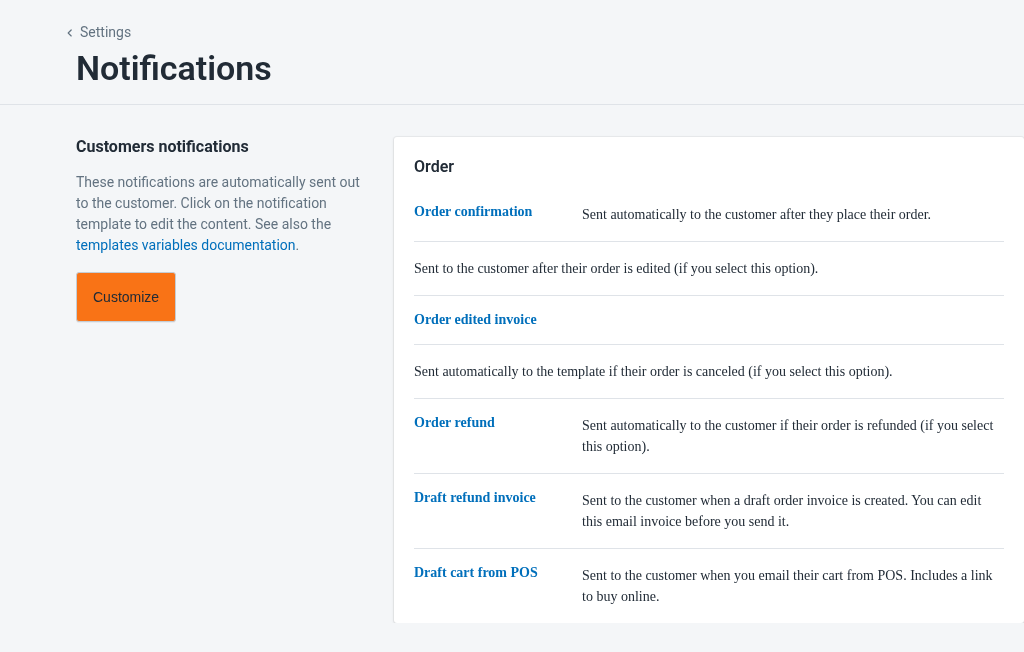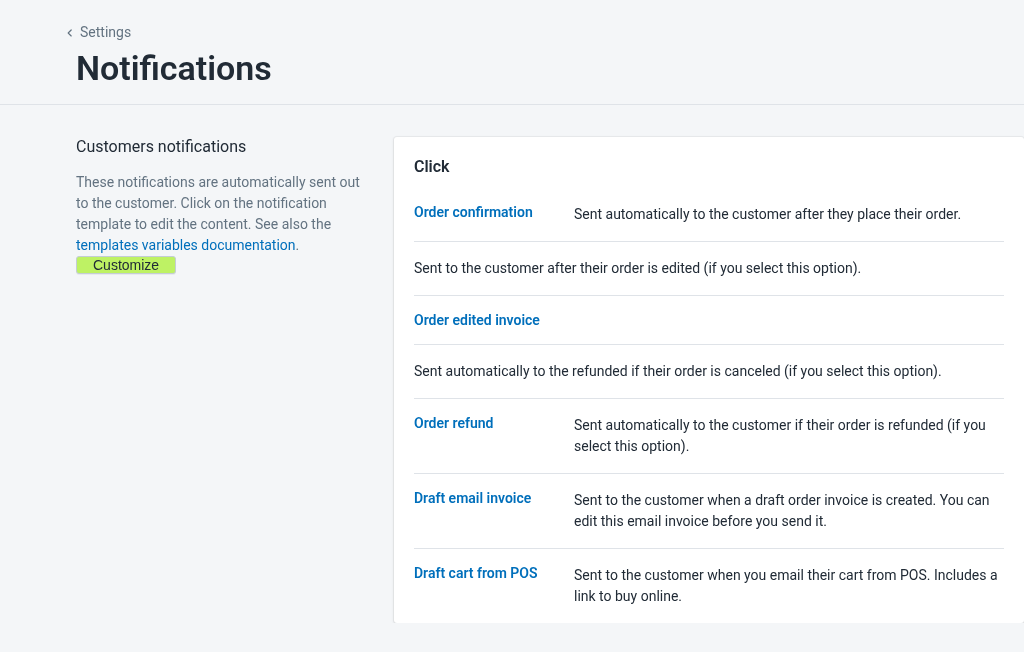--- a/index.html
+++ b/index.html
@@ -45,38 +45,39 @@
       display: flex;
       padding: 0 0 0 76px;
       gap: 32px;
     }
     .sidebar {
       width: 286px;
       flex-shrink: 0;
     }
     .section-title {
       font-size: 16px;
-      font-weight: 400;
+      font-weight: 700;
       color: #212b36;
       margin-bottom: 16px;
     }
     .section-desc {
       color: #637381;
       line-height: 1.5;
+      margin-bottom: 16px;
     }
     .link {
       color: #006fbb;
       text-decoration: none;
       cursor: pointer;
     }
     .btn {
-      background: #bef264;
+      background: #f97316;
       border: 1px solid #c4cdd5;
       border-radius: 3px;
-      padding: 0 16px;
+      padding: 16px 16px;
       font-size: 14px;
       color: #212b36;
       cursor: pointer;
       box-shadow: 0 1px 0 rgba(22,29,37,0.05);
     }
     .card {
       background: #ffffff;
       border-radius: 3px;
       box-shadow: 0 0 0 1px rgba(63,63,68,0.05), 0 1px 3px 0 rgba(63,63,68,0.15);
       flex: 1;
@@ -85,21 +86,22 @@
     }
     .card-title {
       font-size: 16px;
       font-weight: 600;
       margin-bottom: 20px;
     }
     .row {
       display: flex;
       padding: 16px 0;
       border-top: 1px solid #dfe3e8;
-      gap: 20px;
+      gap: 28px;
+      font-family: Liberation Serif, serif;
     }
     .row:first-of-type {
       border-top: none;
       padding-top: 8px;
     }
     .row-label {
       width: 140px;
       flex-shrink: 0;
     }
     .row-label a {
@@ -133,46 +135,46 @@
   <div class="content">
     <div class="sidebar">
       <h2 class="section-title">Customers notifications</h2>
       <p class="section-desc">
         <span>These notifications are automatically sent out to the customer. Click on the notification template to edit the content. See also the </span><a class="link">templates variables documentation</a><span>.</span>
       </p>
       <button class="btn">Customize</button>
     </div>
 
     <div class="card">
-      <h3 class="card-title">Click</h3>
+      <h3 class="card-title">Order</h3>
 
       <div class="row">
         <div class="row-label"><a>Order confirmation</a></div>
         <div class="row-desc">Sent automatically to the customer after they place their order.</div>
       </div>
 
       <div class="row">
         <div class="row-desc">Sent to the customer after their order is edited (if you select this option).</div>
       </div>
 
       <div class="row">
         <div class="row-label"><a>Order edited invoice</a></div>
       </div>
 
       <div class="row">
-        <div class="row-desc">Sent automatically to the refunded if their order is canceled (if you select this option).</div>
+        <div class="row-desc">Sent automatically to the template if their order is canceled (if you select this option).</div>
       </div>
 
       <div class="row">
         <div class="row-label"><a>Order refund</a></div>
         <div class="row-desc">Sent automatically to the customer if their order is refunded (if you select this option).</div>
       </div>
 
       <div class="row">
-        <div class="row-label"><a>Draft email invoice</a></div>
+        <div class="row-label"><a>Draft refund invoice</a></div>
         <div class="row-desc">Sent to the customer when a draft order invoice is created. You can edit this email invoice before you send it.</div>
       </div>
 
       <div class="row">
         <div class="row-label"><a>Draft cart from POS</a></div>
         <div class="row-desc">Sent to the customer when you email their cart from POS. Includes a link to buy online.</div>
       </div>
 
     </div>
   </div>

